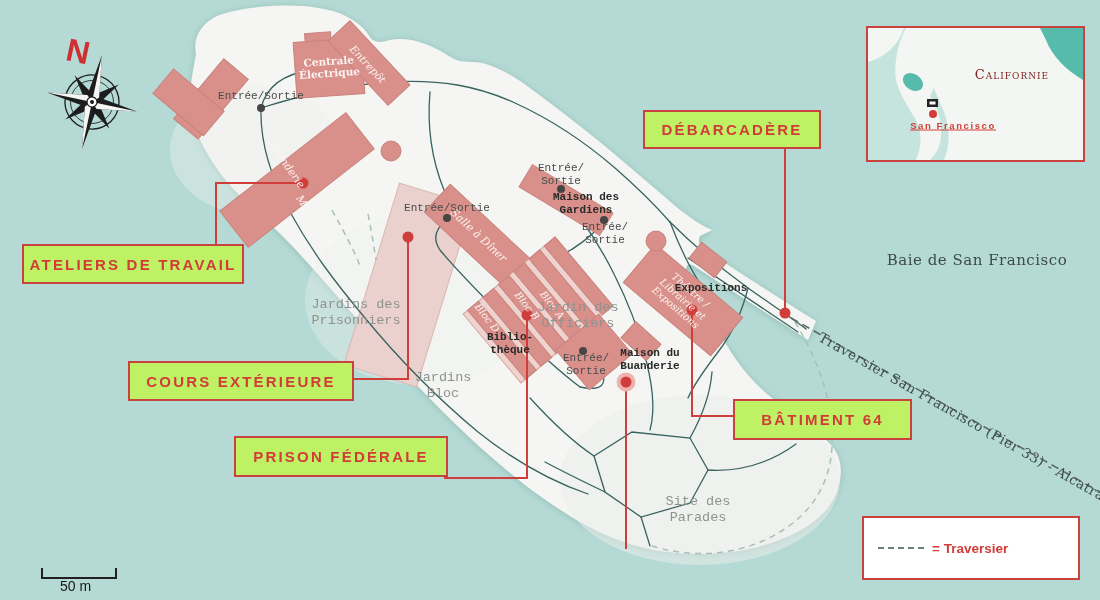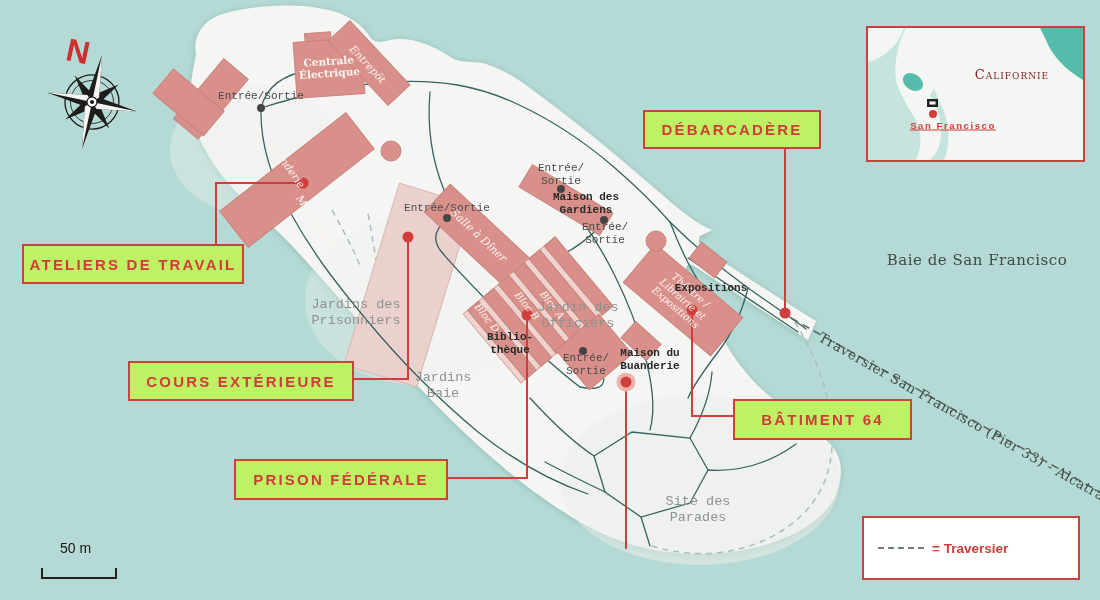--- a/index.html
+++ b/index.html
@@ -16,21 +16,21 @@
   .callout{position:absolute;display:flex;align-items:center;justify-content:center;
            background:#bef264;border:2.5px solid #c8423e;color:#d23c38;
            font-weight:700;font-size:15px;letter-spacing:2.2px;white-space:nowrap;}
   .bay{position:absolute;transform:translate(-50%,-50%);font-family:"DejaVu Serif",serif;
        color:#3f4a47;font-size:15px;letter-spacing:.5px;white-space:nowrap;margin-left:24px;}
   .ferry{position:absolute;left:824px;top:329px;transform:rotate(29.5deg);
          transform-origin:0 0;font-family:"DejaVu Serif",serif;color:#3e4a48;
          font-size:13.5px;letter-spacing:.6px;white-space:nowrap;}
   .north{position:absolute;left:78px;top:52px;transform:translate(-50%,-50%) rotate(12deg);
          color:#cf2f31;font-weight:700;font-size:32px;font-family:"Liberation Sans",sans-serif;}
-  .scaletxt{position:absolute;left:60px;top:540px;font-size:14px;color:#161616;}
+  .scaletxt{position:absolute;left:60px;top:578px;font-size:14px;color:#161616;}
   .legendbox{position:absolute;left:862px;top:516px;width:218px;height:64px;background:#fff;
              border:2.5px solid #c8423e;box-sizing:border-box;display:flex;flex-direction:column;
              justify-content:center;padding:16px 14px;}
   .legrow{display:flex;align-items:center;color:#d23c38;font-weight:700;font-size:13.5px;white-space:nowrap;}
   .dashsample{display:inline-block;width:46px;height:0;margin-right:8px;}
   .dash1{border-top:2px dashed #6f7e7d;}
   .dash2{border-top:2px dashed #a9beb9;}
   .insetborder{position:absolute;left:866px;top:26px;width:219px;height:136px;
                border:2.5px solid #c8423e;box-sizing:border-box;pointer-events:none;}
   .insetstate{position:absolute;left:1012px;top:74px;transform:translate(-50%,-50%);
@@ -204,21 +204,21 @@
     <circle cx="933" cy="114" r="4" fill="#d23c38"></circle>
   </g>
 </svg>
 
 <div class="north">N</div>
 
 <div class="scaletxt">50 m</div>
 
 <div class="callout" style="left:128px;top:361px;width:222px;height:36px">COURS EXTÉRIEURE</div>
 <div class="callout" style="left:22px;top:244px;width:218px;height:36px">ATELIERS DE TRAVAIL</div>
-<div class="callout" style="left:234px;top:459px;width:210px;height:37px">PRISON FÉDÉRALE</div>
+<div class="callout" style="left:234px;top:436px;width:210px;height:37px">PRISON FÉDÉRALE</div>
 <div class="callout" style="left:733px;top:399px;width:175px;height:37px">BÂTIMENT 64</div>
 <div class="callout" style="left:643px;top:110px;width:174px;height:35px">DÉBARCADÈRE</div>
 
 <div class="bldlbl" style="left:287px;top:164px;transform:translate(-50%,-50%) rotate(55deg)">Buanderie</div>
 <div class="bldlbl" style="left:316px;top:220px;transform:translate(-50%,-50%) rotate(55deg)">Mécanique</div>
 <div class="bldlbl" style="left:329px;top:67px;font-style:normal;font-weight:700;transform:translate(-50%,-50%) rotate(-4deg)">
   <div>Centrale</div>
   <div>Électrique</div>
 </div>
 <div class="bldlbl" style="left:368px;top:64px;transform:translate(-50%,-50%) rotate(47deg)">Entrepôt</div>
@@ -259,21 +259,21 @@
   <div>thèque</div>
 </div>
 <div class="maplbl bold" style="left:711px;top:288px">Expositions</div>
 
 <div class="maplbl gray" style="left:356px;top:278px">
   <div>Jardins des</div>
   <div>Prisonniers</div>
 </div>
 <div class="maplbl gray" style="left:443px;top:351px">
   <div>Jardins</div>
-  <div>Baie</div>
+  <div>Bloc</div>
 </div>
 <div class="maplbl gray" style="left:578px;top:281px">
   <div>Jardin des</div>
   <div>Officiers</div>
 </div>
 <div class="maplbl gray" style="left:698px;top:475px">
   <div>Site des</div>
   <div>Parades</div>
 </div>
 

